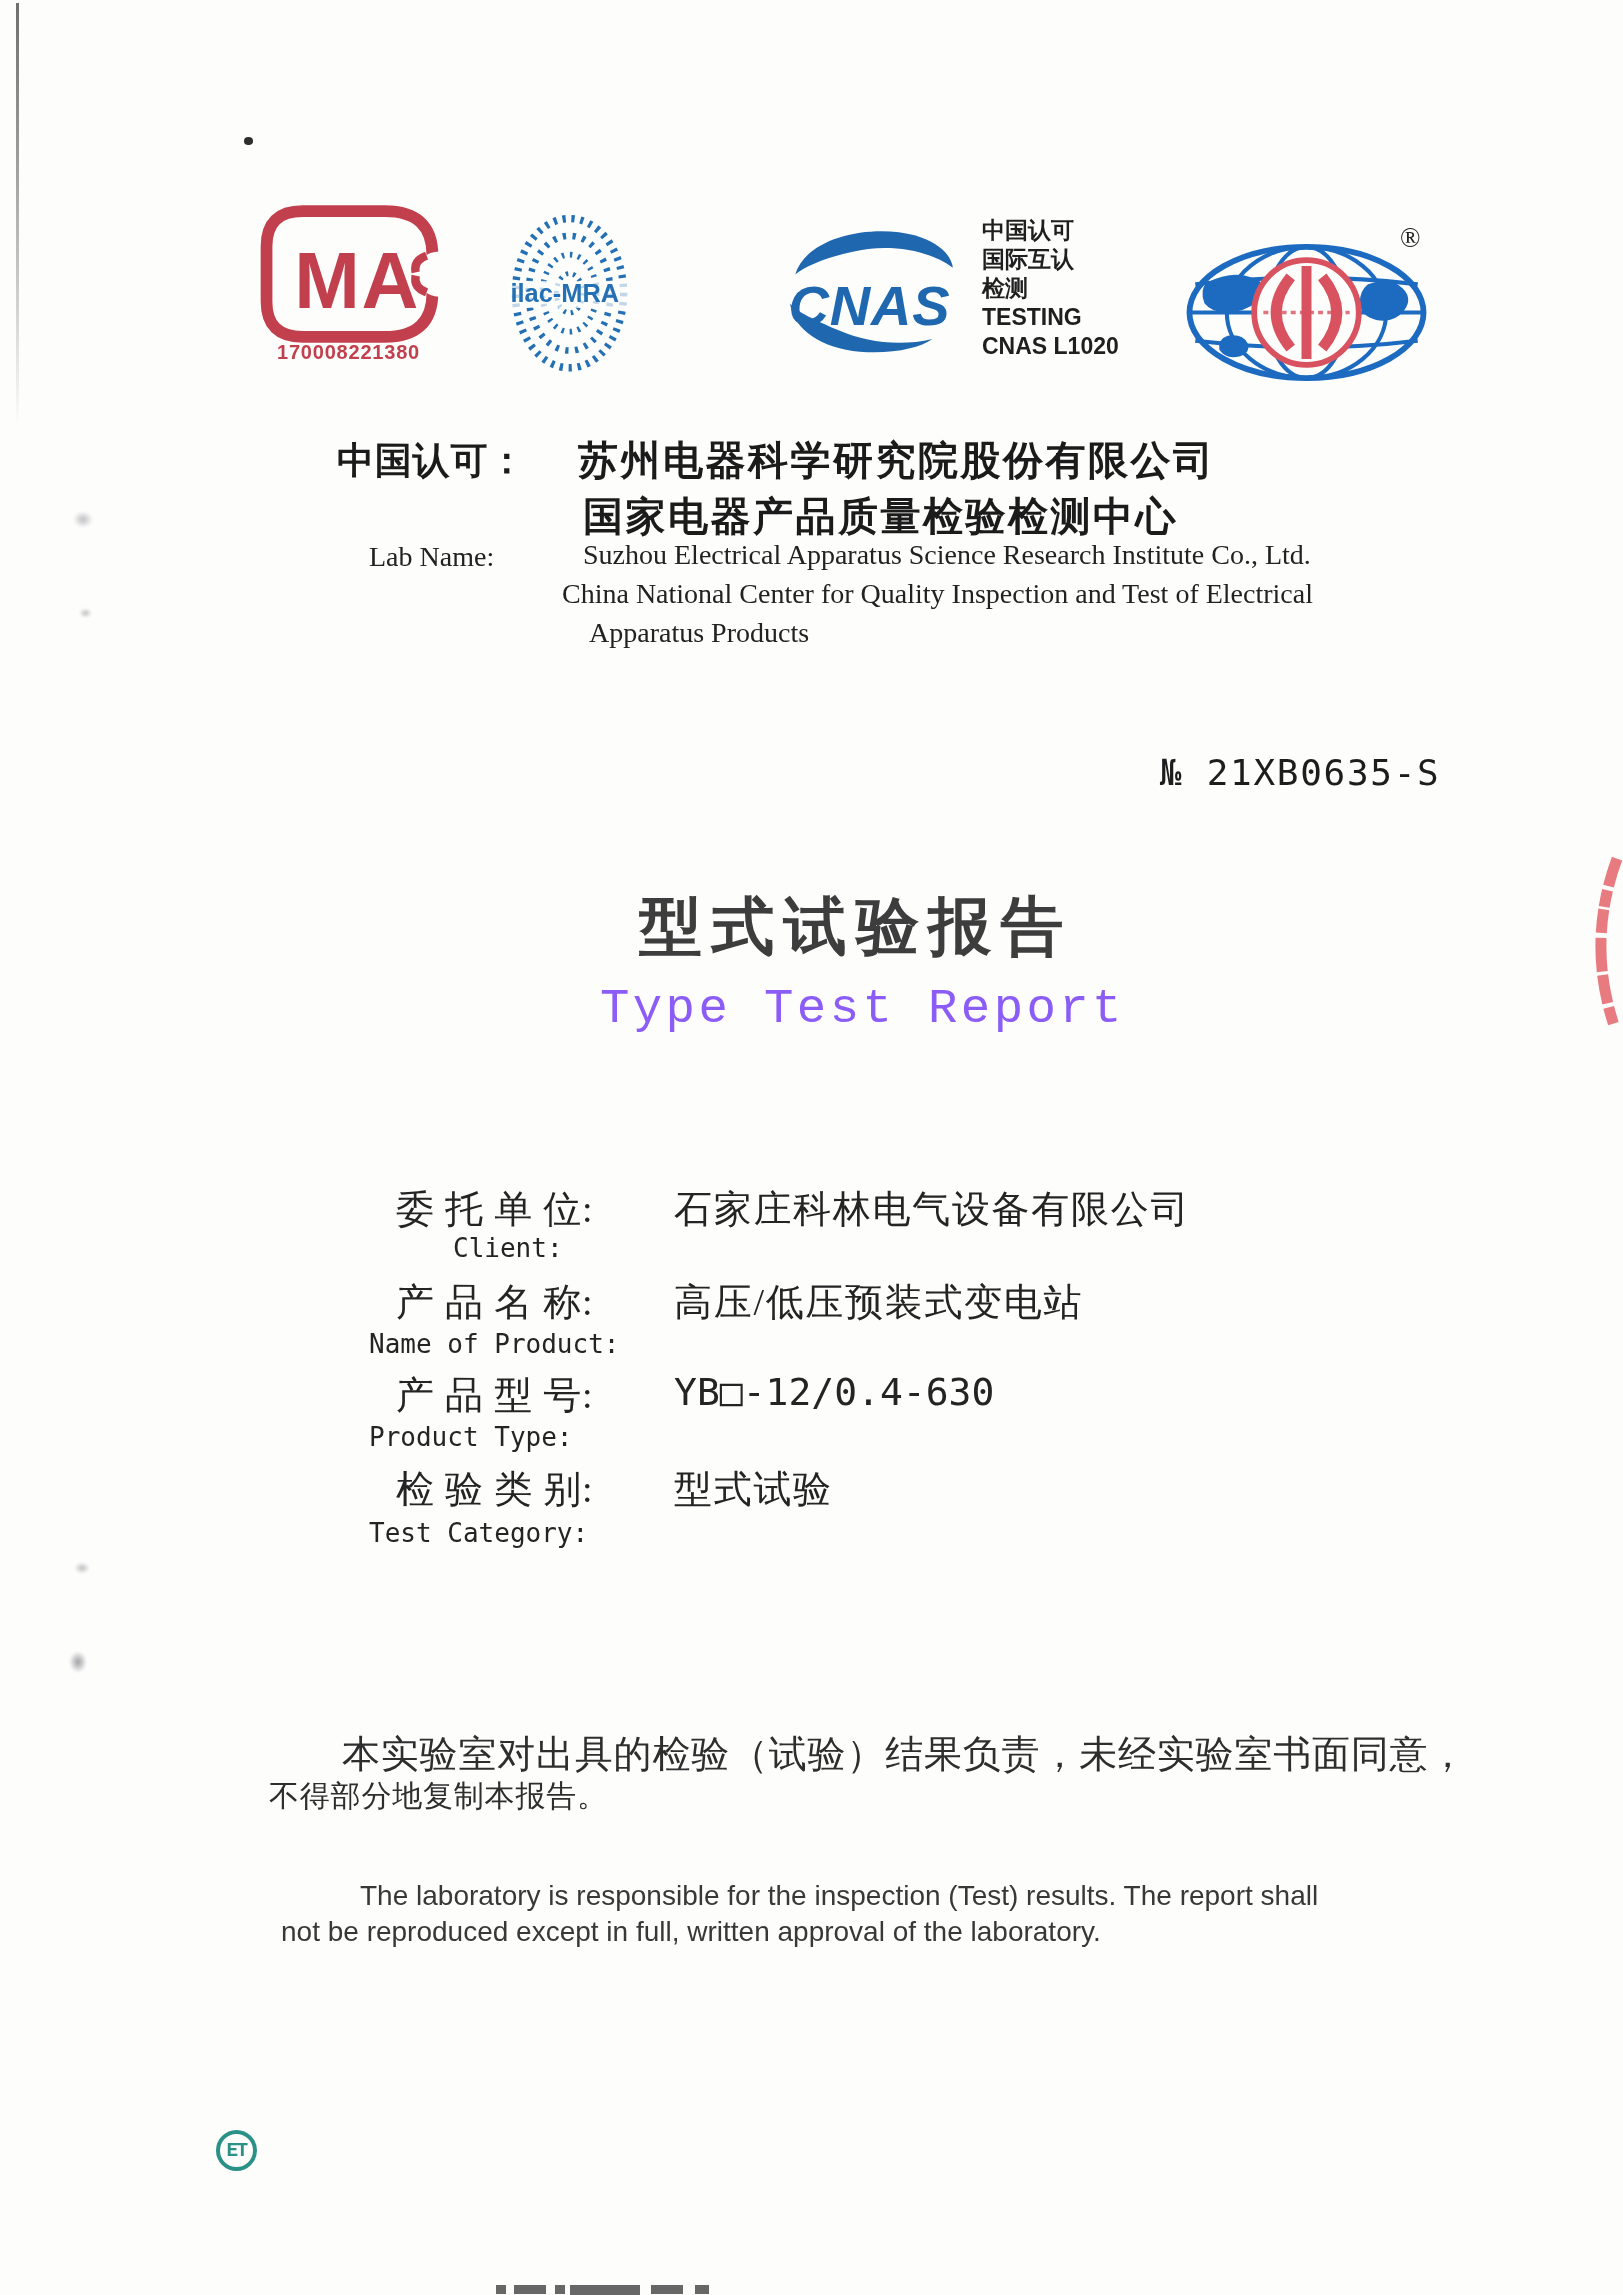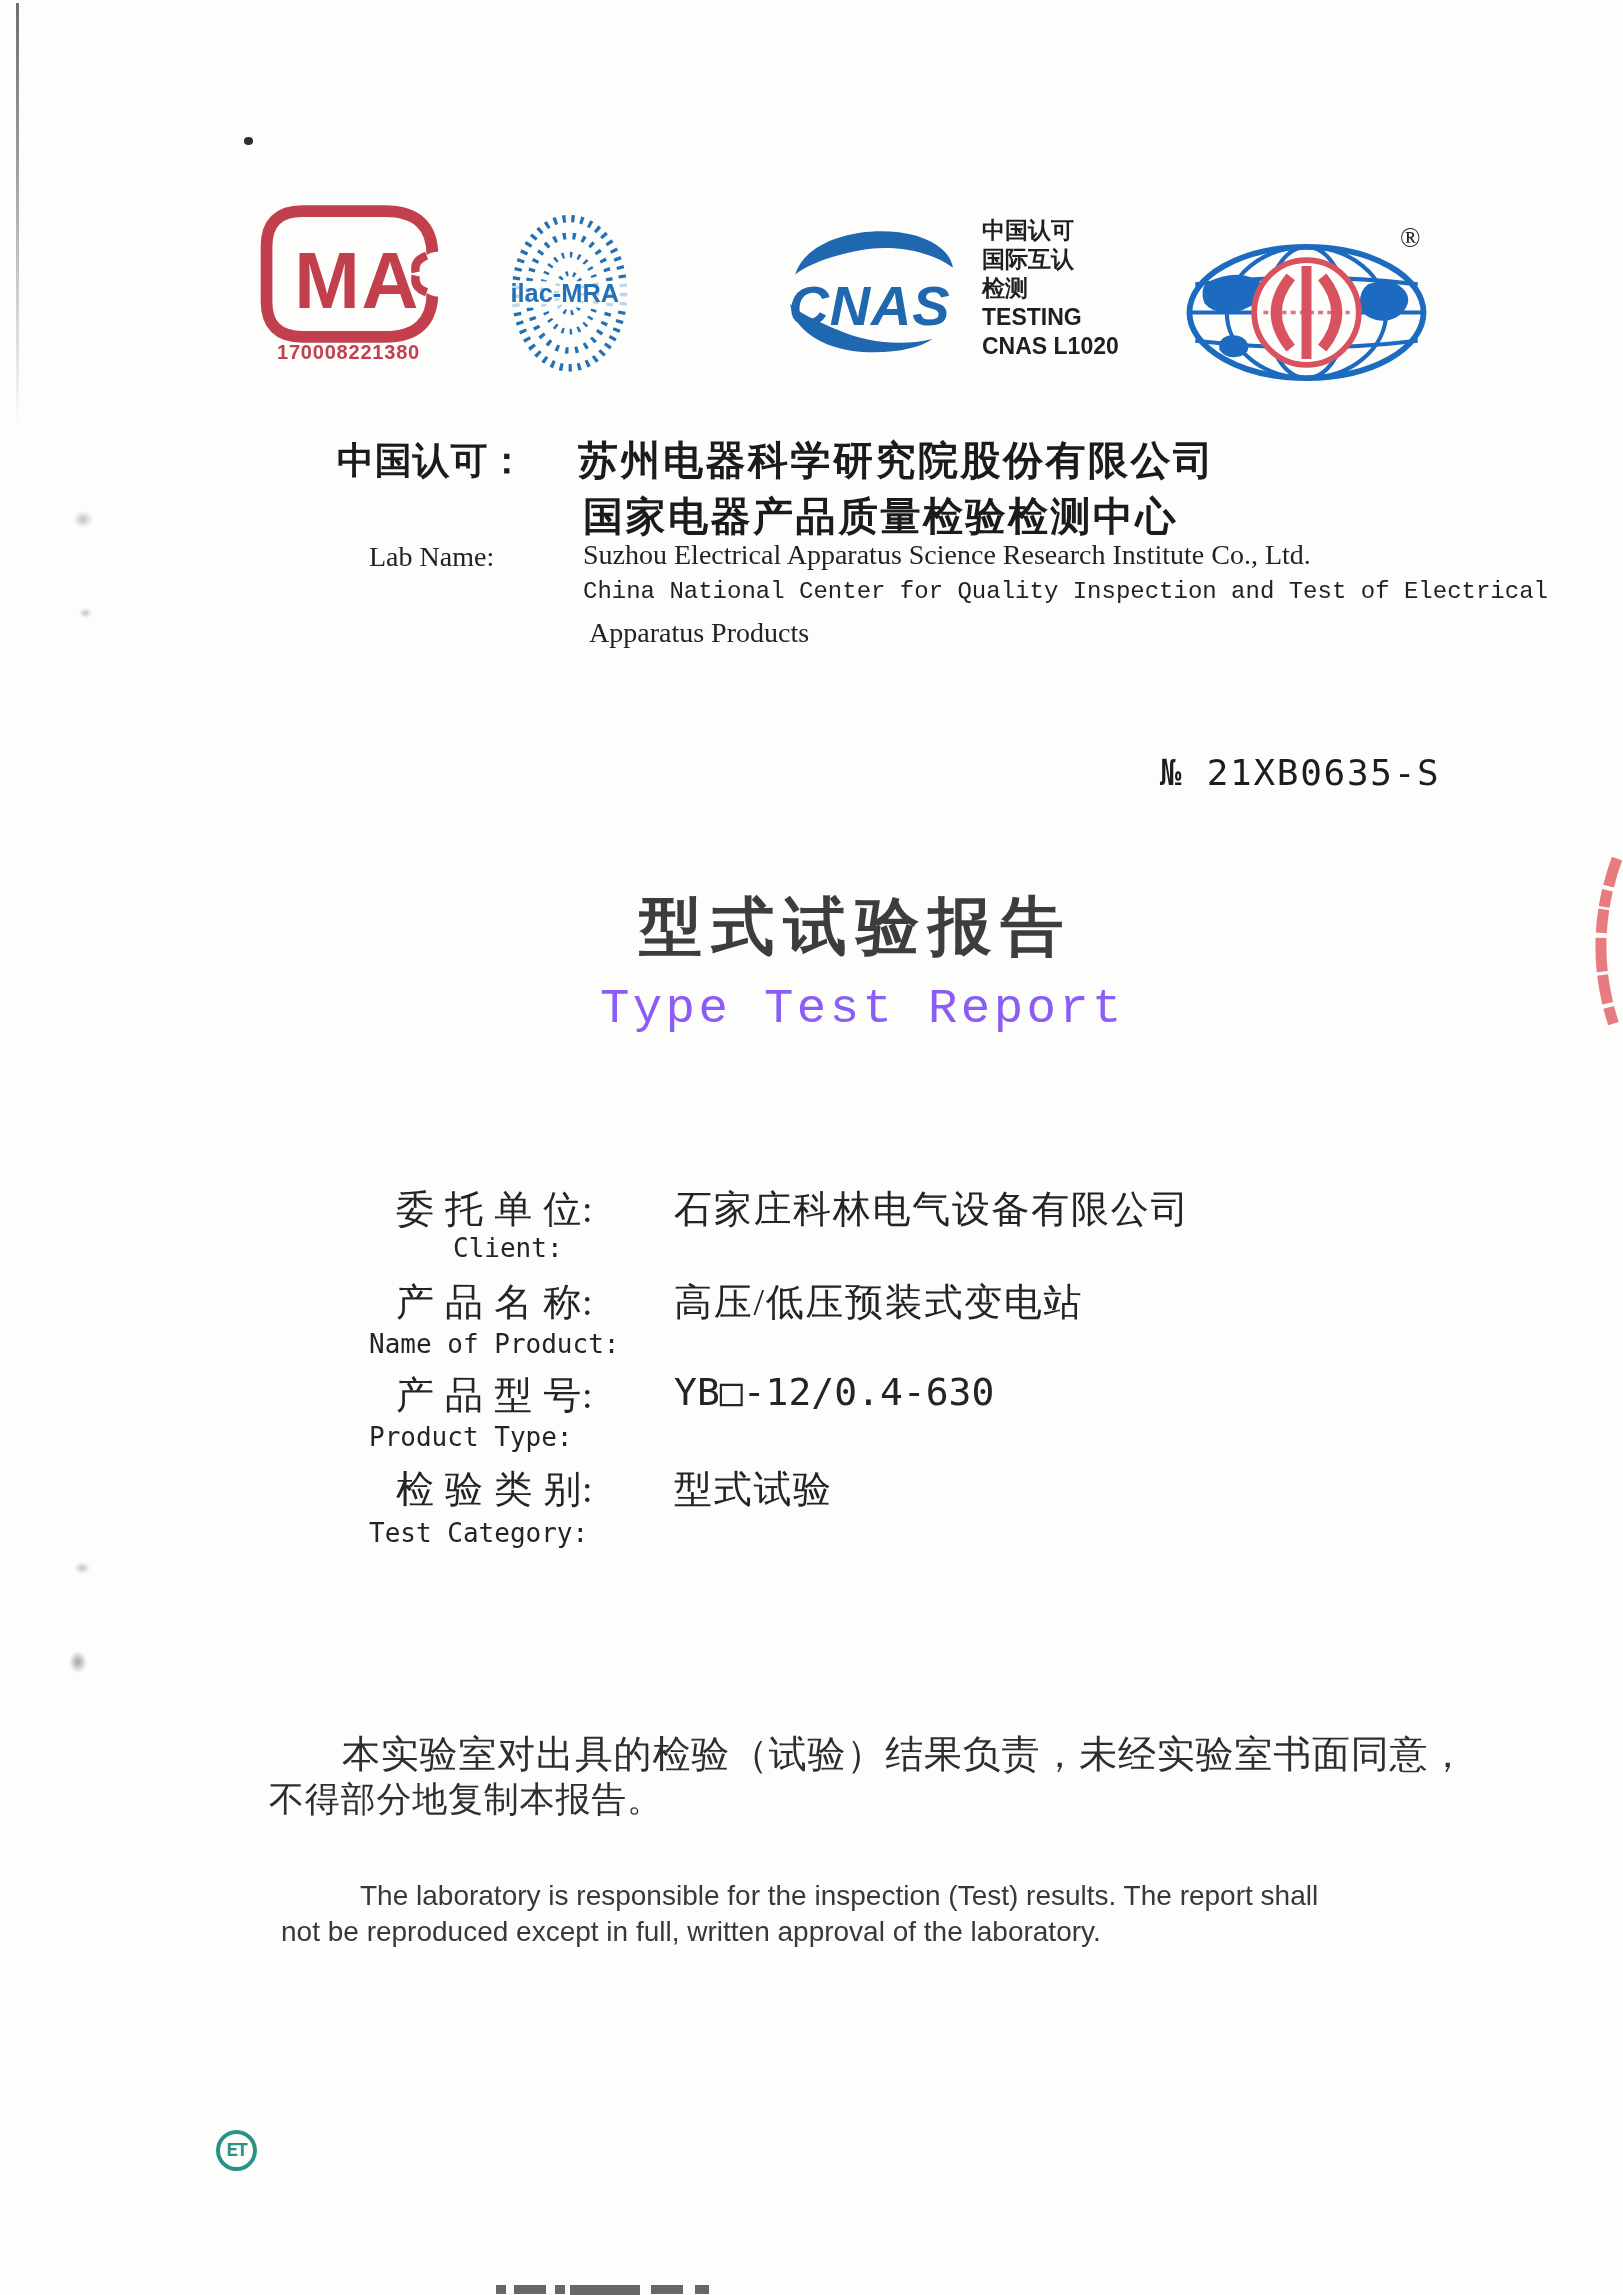--- a/index.html
+++ b/index.html
@@ -37,21 +37,21 @@
   .reg-mark { position:absolute; left:1400px; top:223px; font-size:27px; color:#1f1f1f;
     font-family:"Liberation Serif", serif; }
 
   
   .zh { color:#1b1b1b; }
   .lab-label-zh { position:absolute; left:337px; top:436px; font-size:37px; font-weight:bold; letter-spacing:0.8px; }
   .lab-zh1 { position:absolute; left:578px; top:433px; font-size:40px; font-weight:bold; letter-spacing:2.5px; }
   .lab-zh2 { position:absolute; left:583px; top:489px; font-size:40px; font-weight:bold; letter-spacing:2.5px; }
   .lab-label-en { position:absolute; left:369px; top:541px; font-size:28px; }
   .lab-en1 { position:absolute; left:583px; top:539px; font-size:28px; }
-  .lab-en2 { position:absolute; left:583px; top:578px; font-size:24px;font-family:Liberation Mono, monospace; }
+  .lab-en2 { position:absolute; left:562px; top:578px; font-size:28px; }
   .lab-en3 { position:absolute; left:589px; top:617px; font-size:28px; }
 
   .report-no { position:absolute; left:1160px; top:752px; font-size:36px; letter-spacing:1.7px;
     font-family:"DejaVu Sans Mono", monospace; color:#1d1d1d; }
 
   .title-zh { position:absolute; left:639px; top:884px; font-size:63px; font-weight:bold;
     letter-spacing:9.3px; color:#3d3d3d; font-family:"Liberation Sans", sans-serif; }
   .title-en { position:absolute; left:600px; top:981px; font-size:49px; letter-spacing:3.4px;
     color:#8b5cf6; font-family:"Liberation Mono", monospace; }
 
@@ -61,21 +61,21 @@
   .f-label { position:absolute; left:372px; font-size:38px; color:#242424; letter-spacing:0.8px;margin-left:24px; }
   .f-value { position:absolute; left:633px; font-size:38px; color:#242424; letter-spacing:1.7px;margin-left:41px; }
   .f-en    { position:absolute; left:369px; font-size:26px; color:#242424;
     font-family:"DejaVu Sans Mono", monospace; }
   .r0 { top:1184px; } .r1 { top:1277px; } .r2 { top:1370px; } .r3 { top:1464px; }
   .e0 { top:1233px; left:453px; } .e1 { top:1329px; } .e2 { top:1422px; } .e3 { top:1518px; }
   .mono-val { font-family:"DejaVu Sans Mono", monospace; letter-spacing:0; }
 
   
   .d-zh1 { position:absolute; left:342px; top:1729px; font-size:38px; letter-spacing:0.8px; color:#2e2e2e; }
-  .d-zh2 { position:absolute; left:269px; top:1776px; font-size:35px; letter-spacing:0.8px; color:#2e2e2e; }
+  .d-zh2 { position:absolute; left:269px; top:1776px; font-size:30px; letter-spacing:0.8px; color:#2e2e2e; }
   .d-en  { font-family:"Liberation Sans", sans-serif; font-size:28px; color:#383838; position:absolute; }
   .d-en1 { left:360px; top:1880px; }
   .d-en2 { left:281px; top:1916px; }
 
   
   .et-badge { position:absolute; left:216px; top:2130px; width:41px; height:41px;
     border:4.2px solid #2a9186; border-radius:50%; color:#2a9186;
     display:flex; align-items:center; justify-content:center;
     font-family:"Liberation Mono", monospace; font-weight:bold; font-size:19.4px; letter-spacing:-1.7px; }
   .bbar { position:absolute; left:496px; top:2285px; height:10px; display:flex; align-items:flex-start; }

